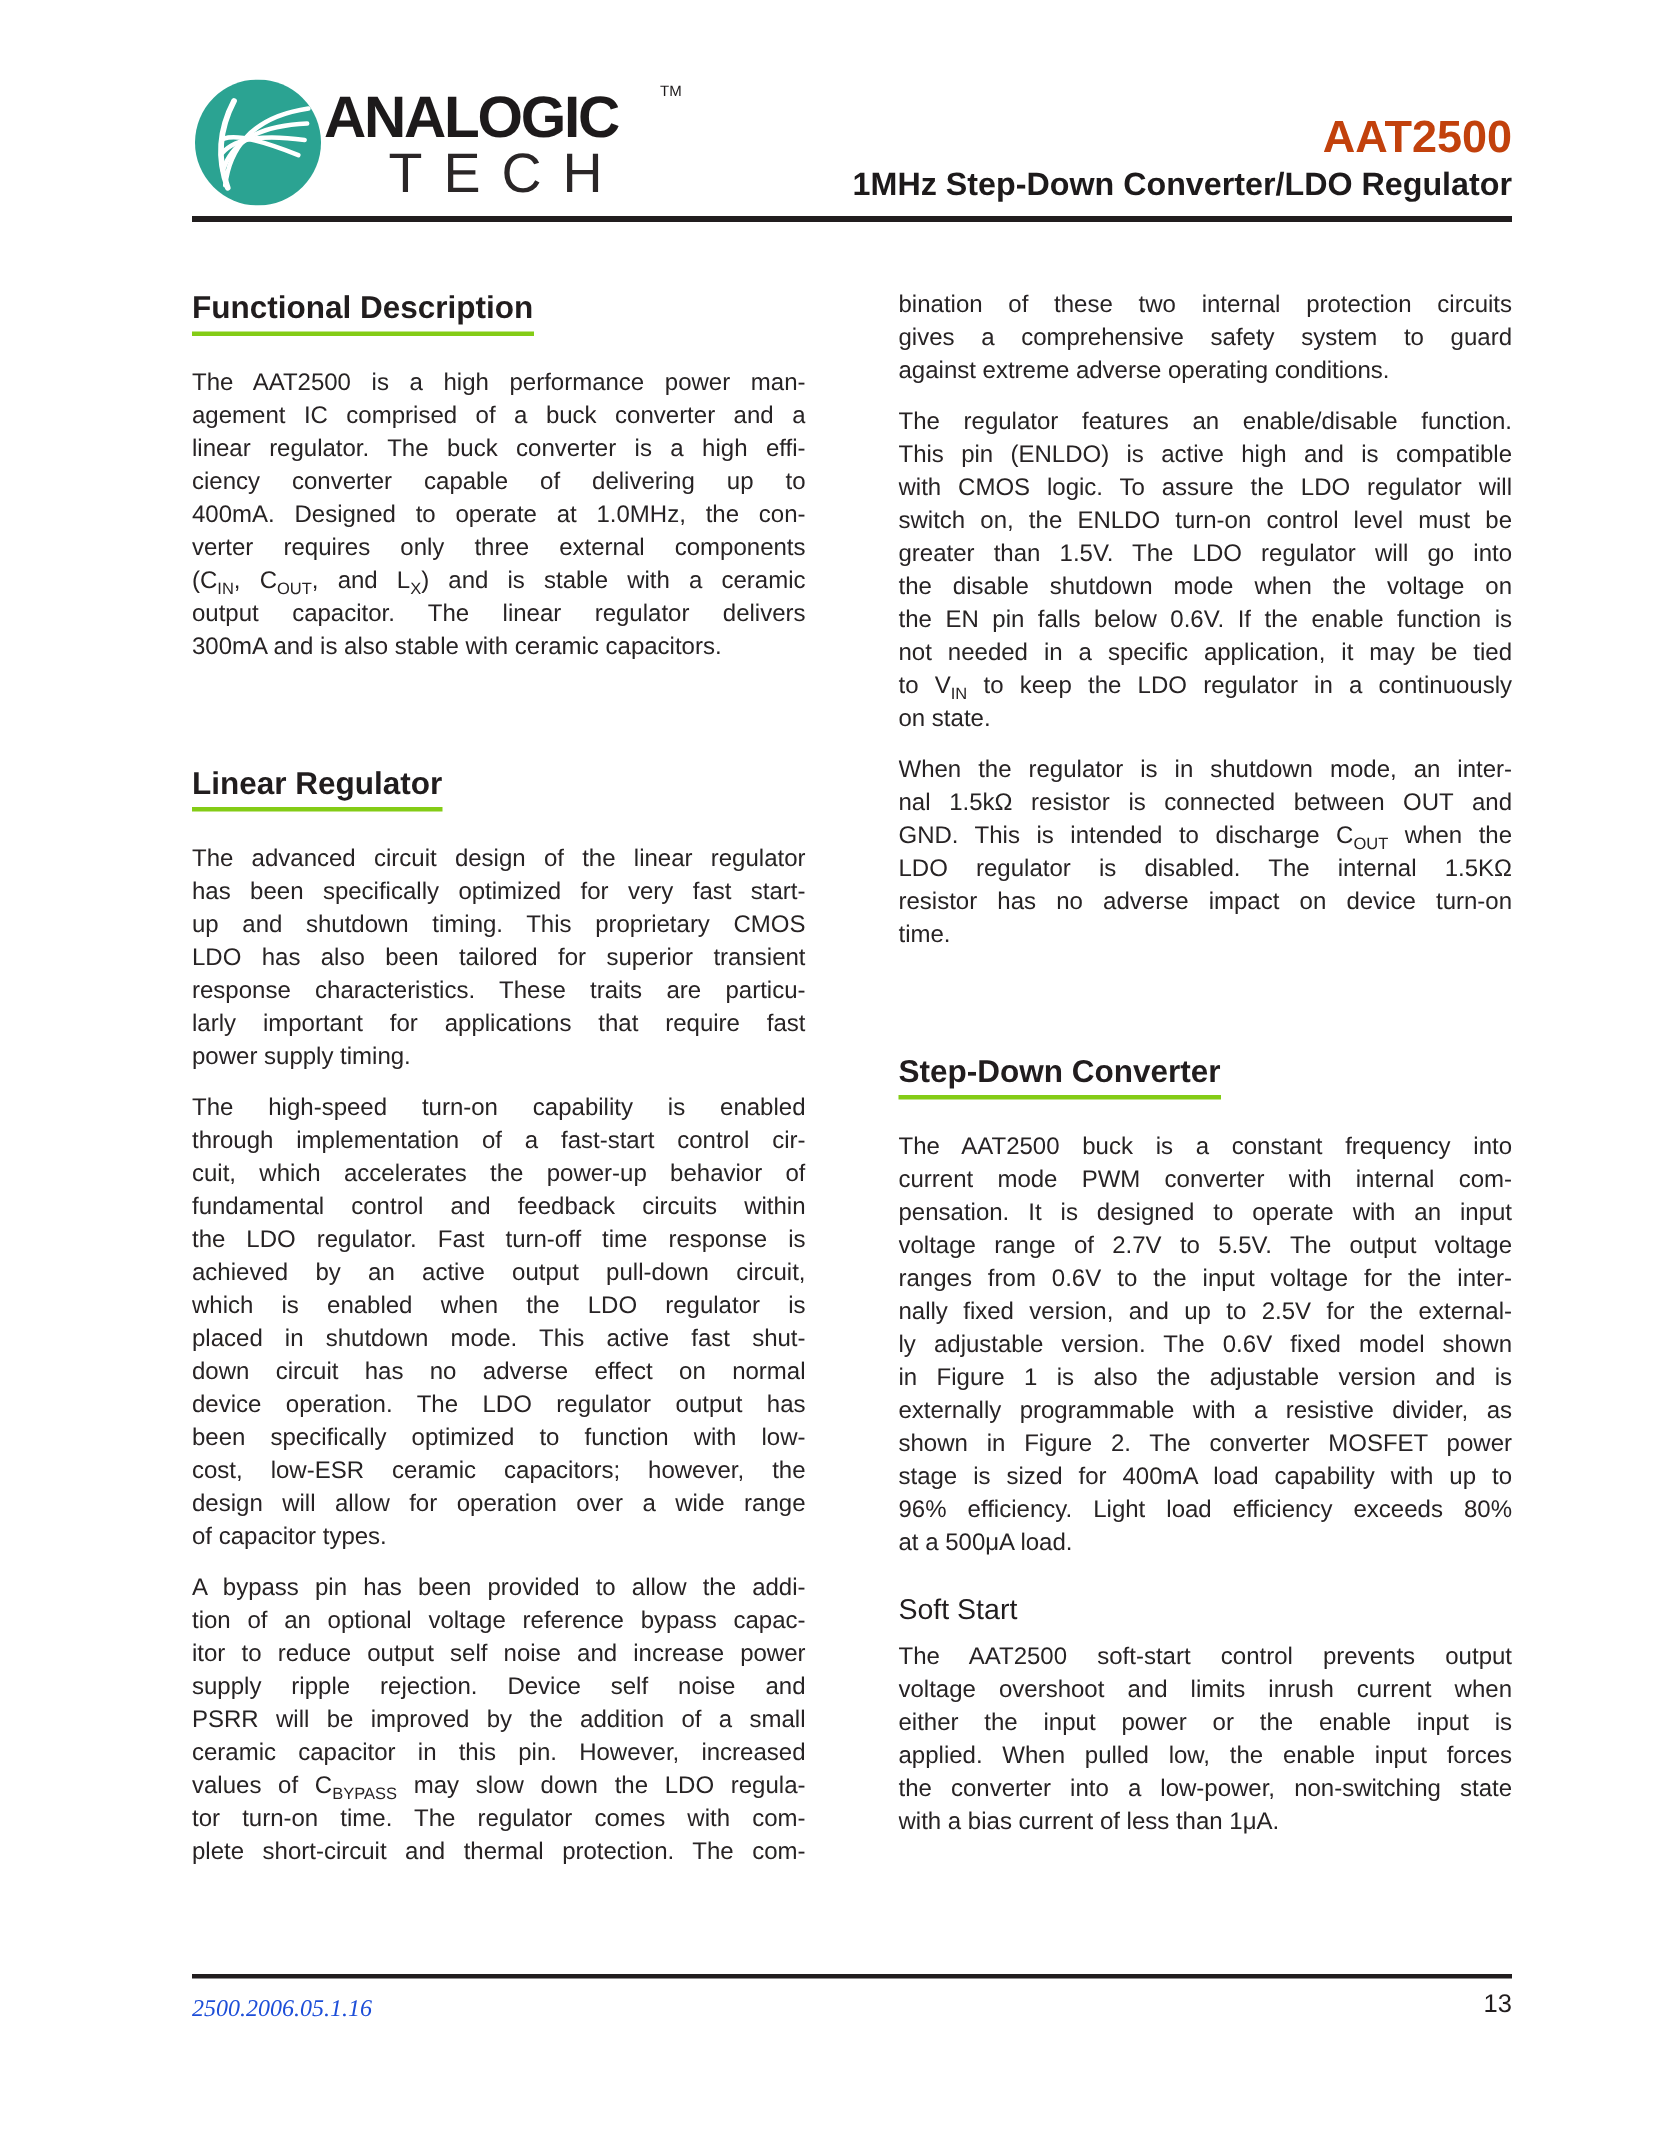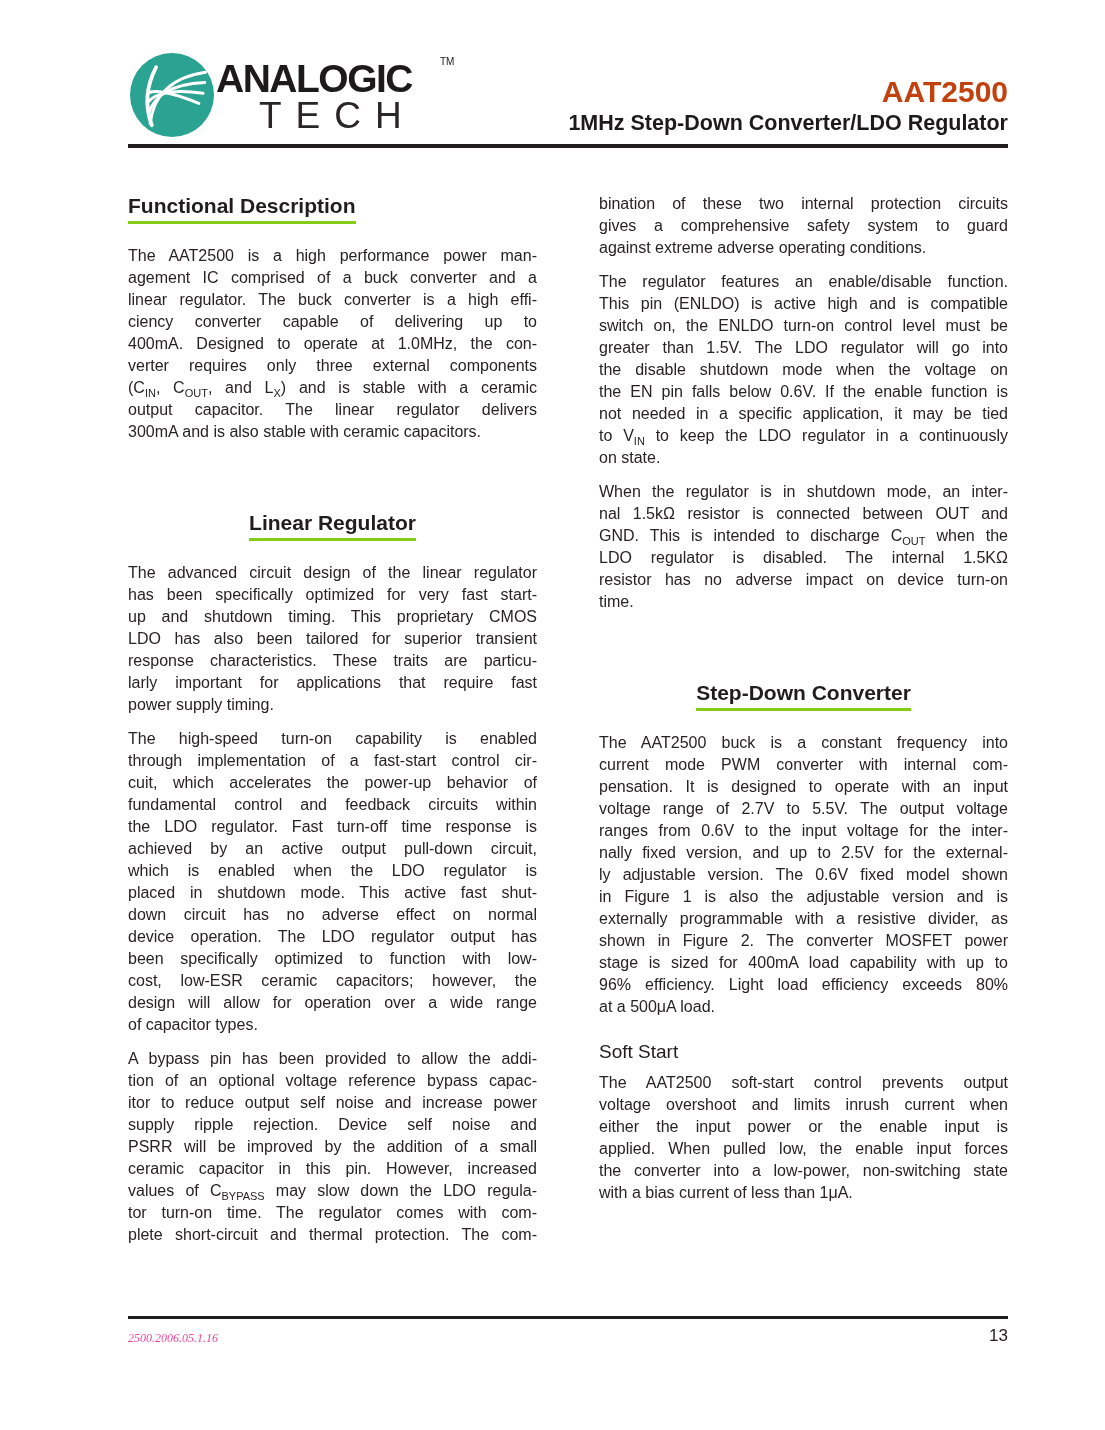--- a/index.html
+++ b/index.html
@@ -39,21 +39,21 @@
   .columns {
     position: absolute; left: 128px; top: 193px; width: 880px;
     display: flex; gap: 62px;
   }
   .col { width: 409px; }
 
   .section-heading {
     font-size: 21px; font-weight: bold; line-height: 26px;
     margin: 0 0 21px 0; color: #211d1e;
   }
-  .section-heading:not(:first-child) { margin-top: 67px; text-align: center; }
+  .section-heading:not(:first-child) { margin-top: 67px; }
   .section-heading .hd-underline {
     display: inline-block; border-bottom: 3px solid #84cc16; padding-bottom: 2px;
   }
   .subheading {
     font-size: 19px; font-weight: normal; line-height: 24px;
     margin: 22px 0 8px 0; color: #211d1e;
   }
   .para { margin: 0 0 12px 0; }
   .line {
     font-size: 16px; line-height: 22px; height: 22px;
@@ -65,21 +65,21 @@
   .line sub {
     font-size: 11px; line-height: 0; letter-spacing: 0;
     vertical-align: baseline; position: relative; top: 3.5px;
   }
 
   
   .footer-rule { position: absolute; left: 128px; top: 1316px; width: 880px; height: 3px; background: #211d1e; }
   .footer-revision {
     position: absolute; left: 128px; top: 1331px;
     font-family: "Liberation Serif", serif; font-style: italic;
-    font-size: 12px; color: #ec4899;
+    font-size: 16px; color: #1d4ed8;
   }
   .footer-page {
     position: absolute; right: 97px; top: 1326px;
     font-size: 17px; color: #211d1e;
   }
 </style>
 </head>
 <body>
 
 <div class="page">
@@ -159,20 +159,21 @@
       </div>
     <div class="col" id="right-col">
         <div class="para">
           <div class="line">bination of these two internal protection circuits</div>
           <div class="line">gives a comprehensive safety system to guard</div>
           <div class="line last">against extreme adverse operating conditions.</div>
         </div>
         <div class="para">
           <div class="line">The regulator features an enable/disable function.</div>
           <div class="line">This pin (ENLDO) is active high and is compatible</div>
+          <div class="line">with CMOS logic. To assure the LDO regulator will</div>
           <div class="line">switch on, the ENLDO turn-on control level must be</div>
           <div class="line">greater than 1.5V. The LDO regulator will go into</div>
           <div class="line">the disable shutdown mode when the voltage on</div>
           <div class="line">the EN pin falls below 0.6V. If the enable function is</div>
           <div class="line">not needed in a specific application, it may be tied</div>
           <div class="line">to V<sub>IN</sub> to keep the LDO regulator in a continuously</div>
           <div class="line last">on state.</div>
         </div>
         <div class="para">
           <div class="line">When the regulator is in shutdown mode, an inter-</div>

